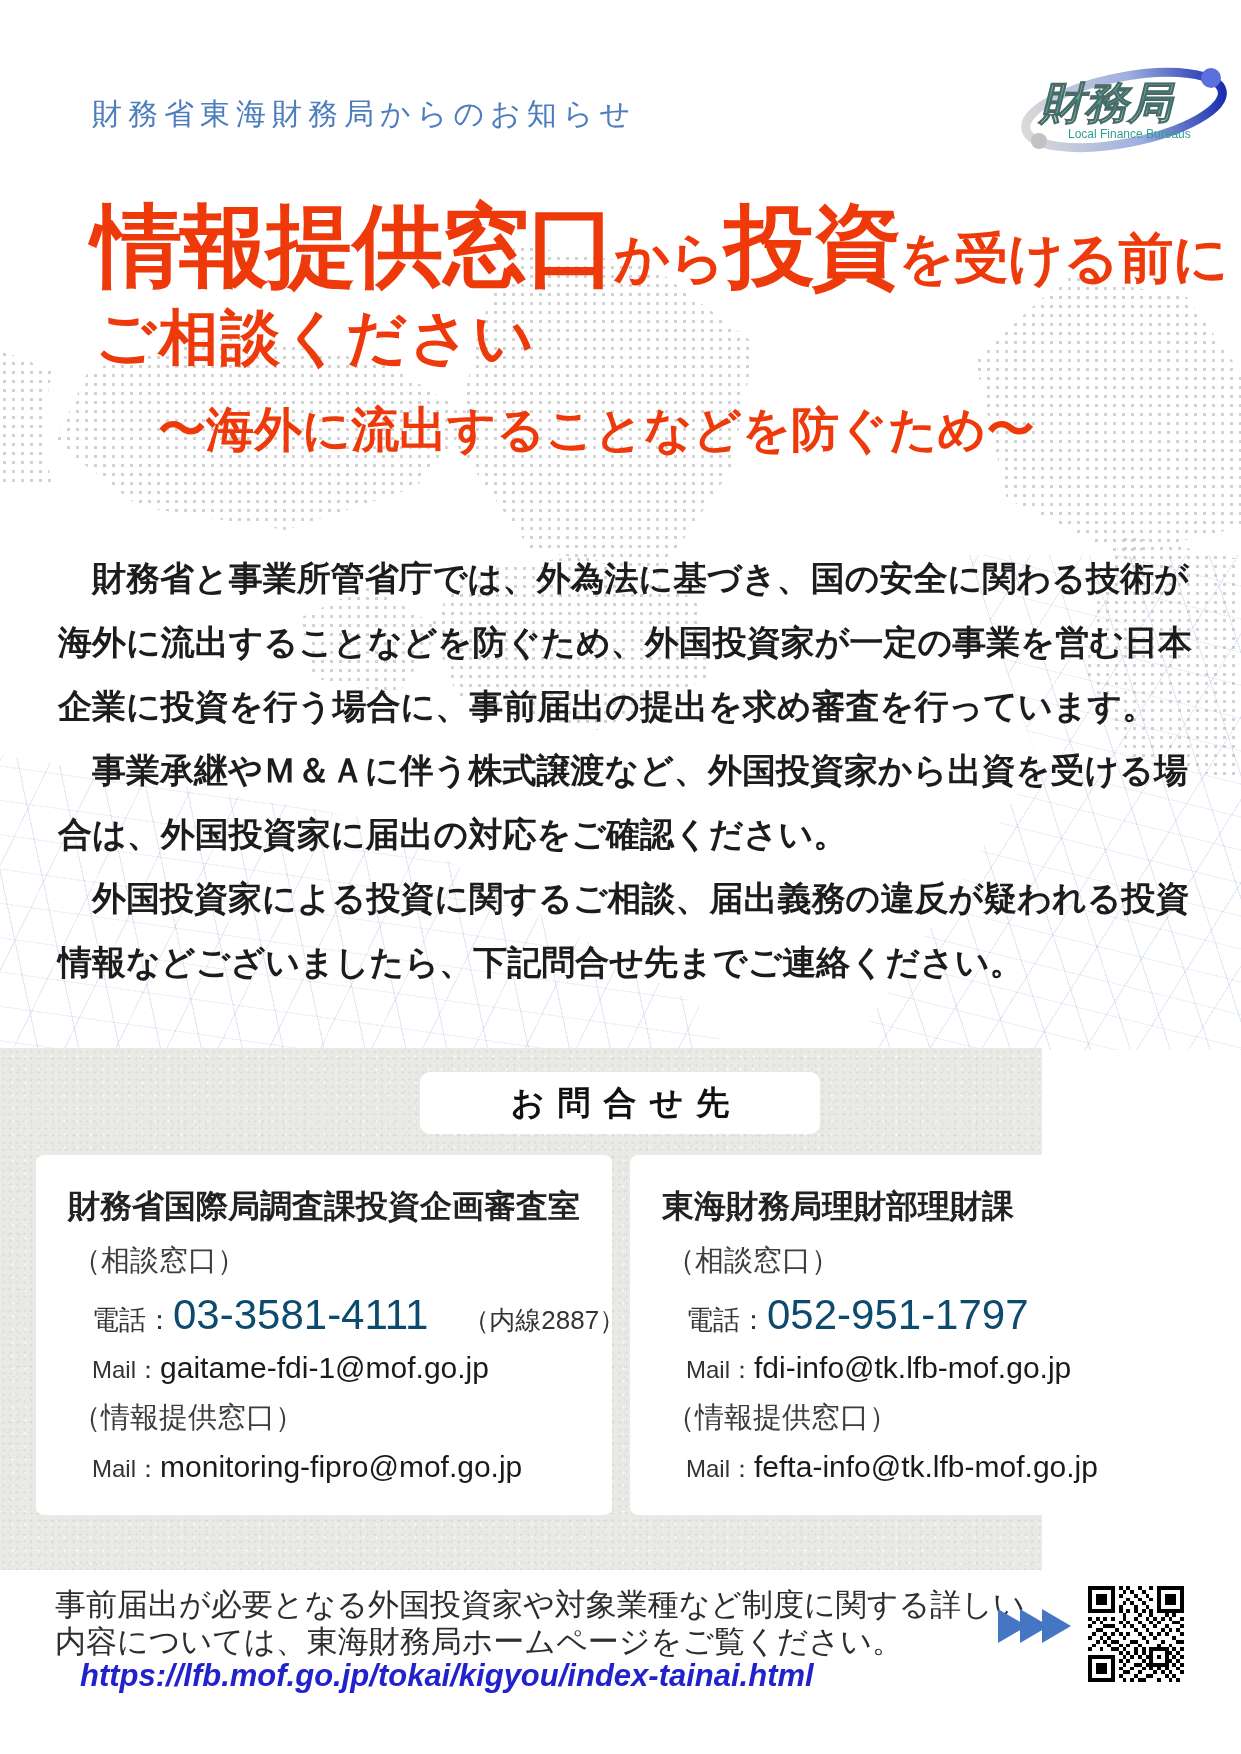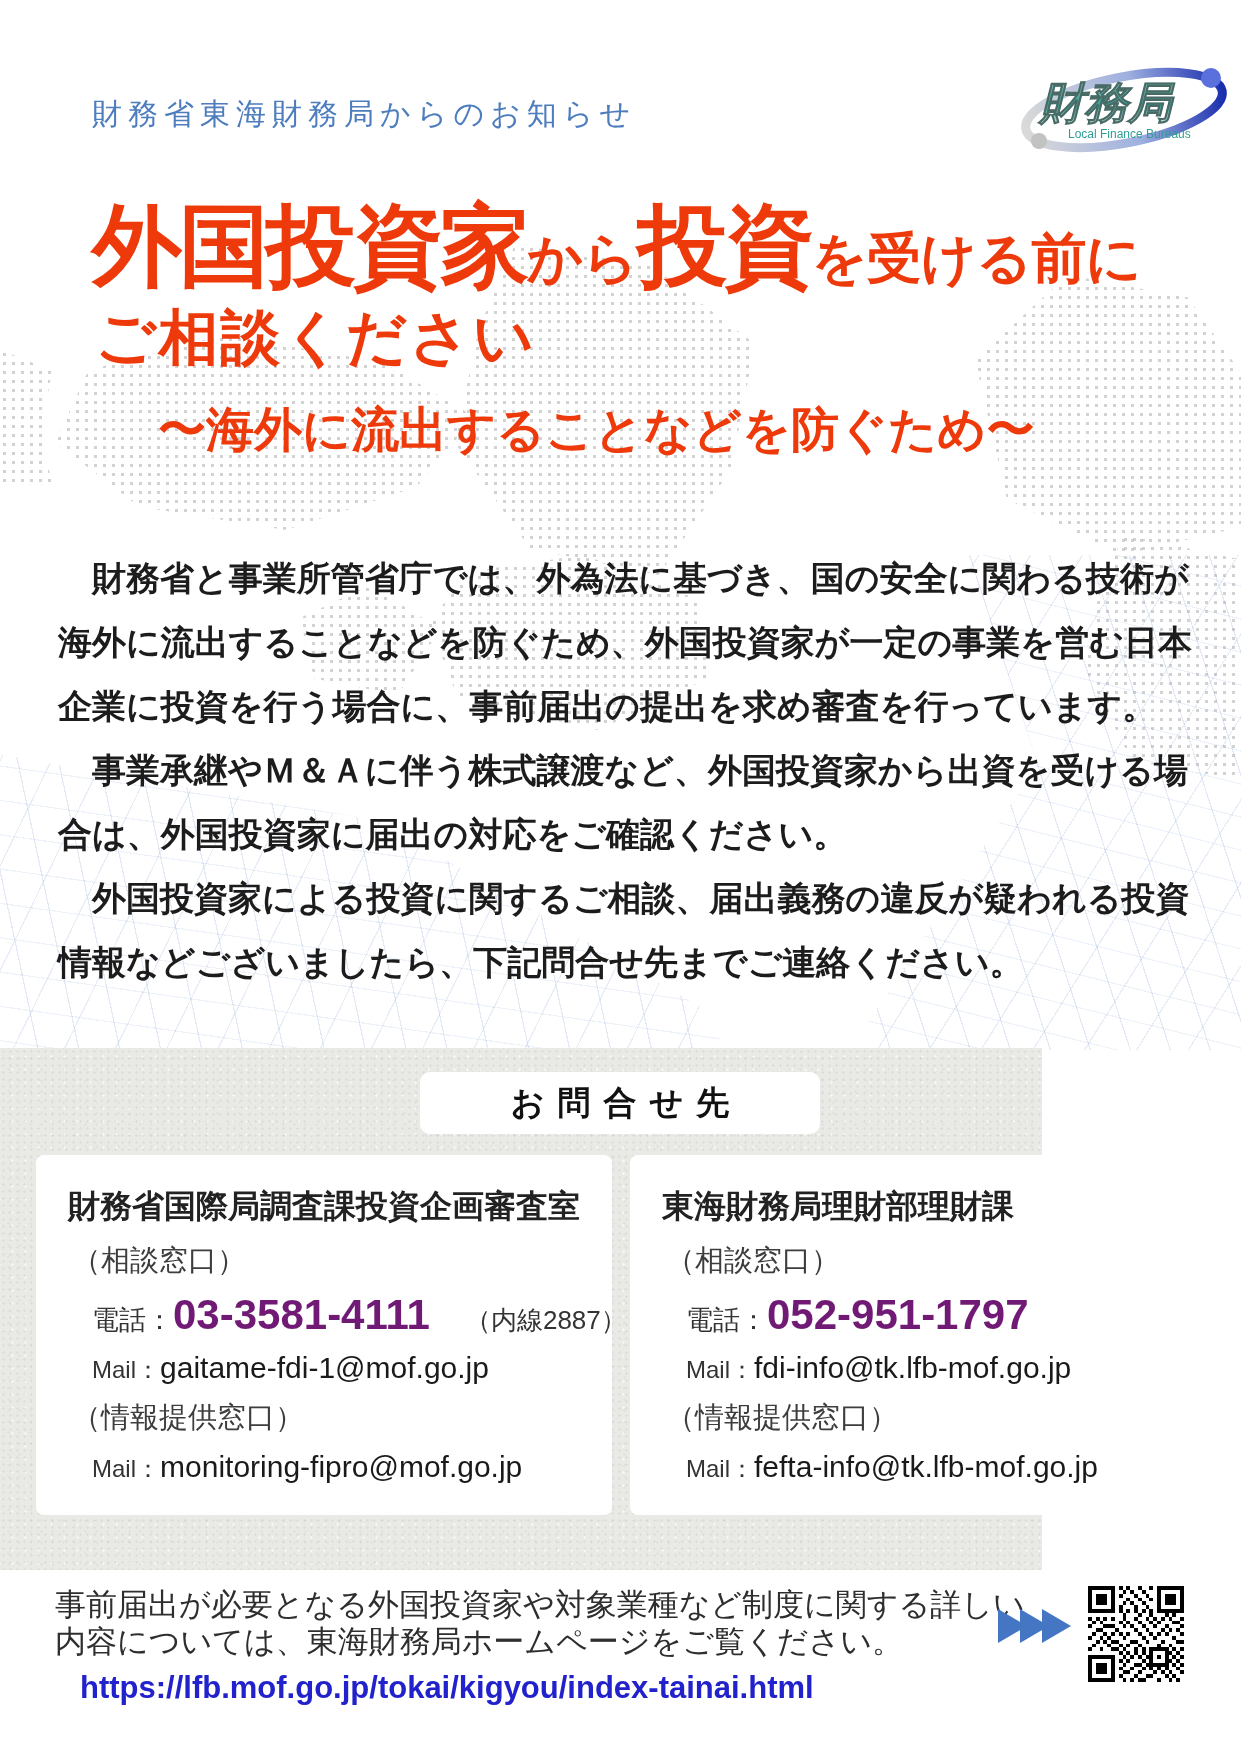--- a/index.html
+++ b/index.html
@@ -70,31 +70,31 @@
     border-radius:10px;display:flex;align-items:center;justify-content:center;
     font-size:33px;font-weight:700;color:#111;letter-spacing:13px;text-indent:13px;}
   .card{position:absolute;top:107px;width:576px;height:360px;background:#fff;border-radius:8px;
         padding:30px 18px 0 32px;box-sizing:border-box;}
   .card-left{left:36px;}
   .card-right{left:630px;}
   .card-org{font-size:32px;font-weight:700;color:#222;white-space:nowrap;}
   .card-window{font-size:29px;color:#3d3d3d;margin:12px 0 0 4px;}
   .phone-row{margin:10px 0 0 24px;white-space:nowrap;}
   .phone-label{font-size:27px;color:#333;}
-  .phone-number{font-size:42px;font-weight:700;color:#701a75;}
+  .phone-number{font-size:42px;font-weight:400;color:#0c4a6e;}
   .phone-note{font-size:26px;color:#333;margin-left:35px;}
   .mail-row{margin:12px 0 0 24px;white-space:nowrap;}
   .mail-label{font-size:24px;color:#333;}
   .mail-value{font-size:30px;font-weight:400;color:#1a1a1a;}
 
   
   .footer-text{position:absolute;left:55px;top:1586px;font-size:31px;color:#2e2e2e;line-height:37px;}
   .footer-text div{white-space:nowrap;}
   .footer-url{position:absolute;left:80px;top:1658px;font-size:31px;font-weight:700;
-              color:#2222cc;white-space:nowrap;cursor:pointer;margin-top:12px;}
+              font-style:italic;color:#2222cc;white-space:nowrap;cursor:pointer;}
   .arrows{position:absolute;left:998px;top:1609px;display:flex;}
   .arrow{width:0;height:0;border-top:17px solid transparent;border-bottom:17px solid transparent;
          border-left:29px solid #4576c4;margin-right:-7px;}
   .qr{position:absolute;left:1088px;top:1586px;width:96px;height:96px;}
 </style>
 </head>
 <body>
 
 <div class="page">
 
@@ -127,21 +127,21 @@
       </defs>
       <ellipse cx="112" cy="52" rx="100" ry="33" fill="none" stroke="url(#swoosh)" stroke-width="9" transform="rotate(-11 112 52)"></ellipse>
       <circle cx="199" cy="20" r="10" fill="#5a70dd"></circle>
       <circle cx="27" cy="83" r="8" fill="#c2c2c2"></circle>
       <text x="28" y="60" font-size="44" font-weight="bold" font-style="italic" fill="url(#logotext)" stroke="#4a6a66" stroke-width="0.8">財務局</text>
       <text x="56" y="80" font-size="12" fill="#2f9e92">Local Finance Bureaus</text>
     </svg>
   </div>
 
   <div class="title-line1">
-    <span class="t-big">外国投資家</span>
+    <span class="t-big">情報提供窓口</span>
     <span class="t-small">から</span>
     <span class="t-big">投資</span>
     <span class="t-small">を受ける前に</span>
   </div>
   <div class="title-line2">ご相談ください</div>
   <div class="title-sub">〜海外に流出することなどを防ぐため〜</div>
 
   <div class="body-text">
     <div>　財務省と事業所管省庁では、外為法に基づき、国の安全に関わる技術が</div>
     <div>海外に流出することなどを防ぐため、外国投資家が一定の事業を営む日本</div>

